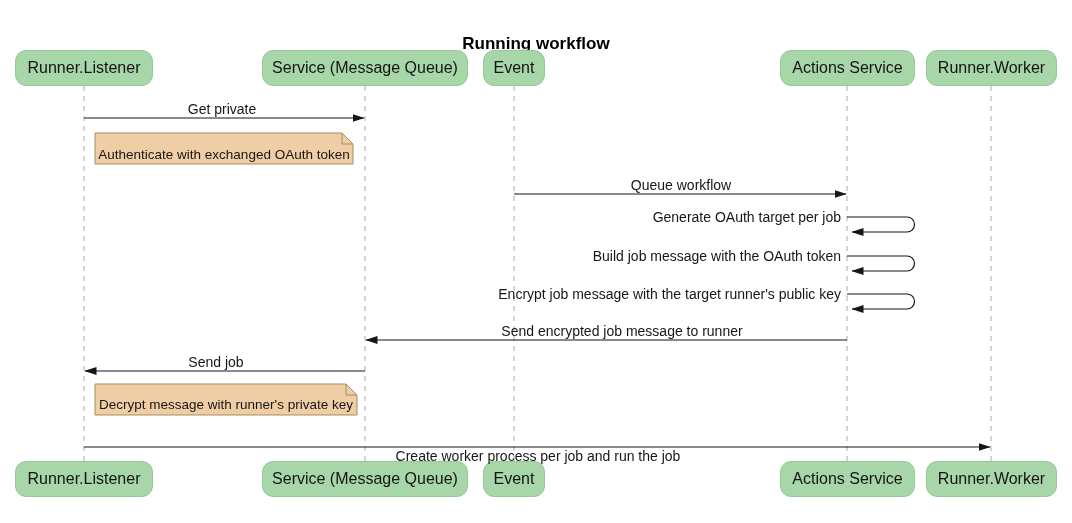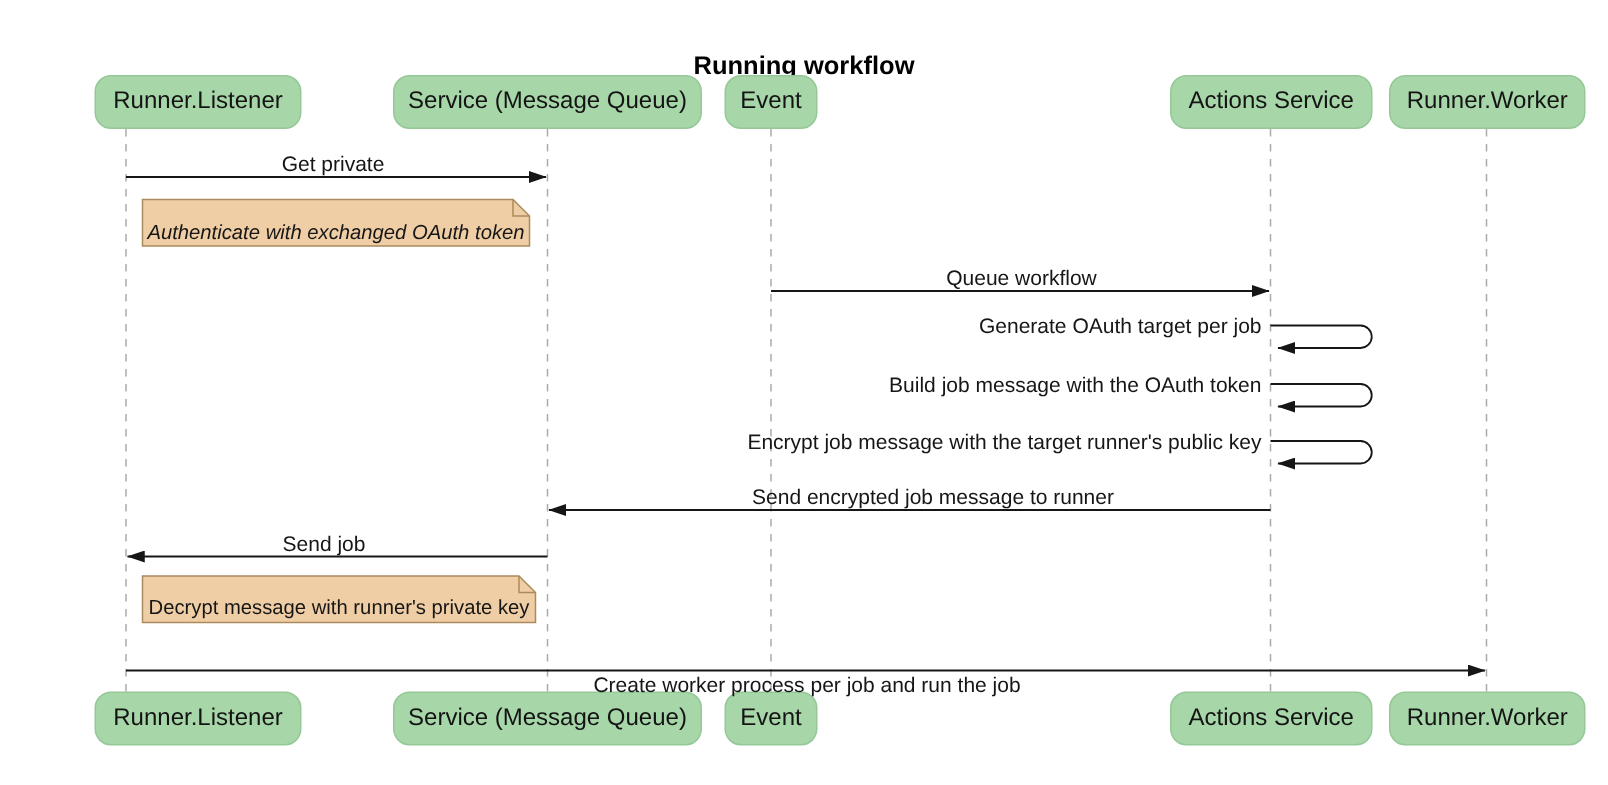--- a/index.html
+++ b/index.html
@@ -43,21 +43,21 @@
     border-radius: 11px;
     display: flex;
     align-items: center;
     justify-content: center;
     font-size: 16px;
     color: var(--participant-text);
     white-space: nowrap;
   }
   .row-top .participant { top: 50px; }
   .row-bottom .participant { top: 461px; }
-  .p0 { left: 15px;  width: 138px; margin-left: 48px; }
+  .p0 { left: 15px;  width: 138px; }
   .p1 { left: 262px; width: 206px; }
   .p2 { left: 483px; width: 62px; }
   .p3 { left: 780px; width: 135px; }
   .p4 { left: 926px; width: 131px; }
   .msg-label {
     position: absolute;
     font-size: 14px;
     line-height: 16px;
     color: var(--message-text);
     white-space: nowrap;
@@ -66,21 +66,21 @@
   .msg-label.right-aligned { transform: translateX(-100%); }
   .note-text {
     position: absolute;
     display: flex;
     align-items: center;
     justify-content: center;
     font-size: 13.5px;
     color: var(--message-text);
     white-space: nowrap;
   }
-  .note1-text { left: 95px; top: 133px; width: 258px; height: 43px; font-style: italic; }
+  .note1-text { left: 95px; top: 133px; width: 258px; height: 43px; }
   .note2-text { left: 95px; top: 384px; width: 262px; height: 41px; }
   .lbl-m1 { left: 222px; top: 101px; }
   .lbl-m2 { left: 681px; top: 177px; }
   .lbl-loop1 { left: 841px; top: 209px; }
   .lbl-loop2 { left: 841px; top: 248px; }
   .lbl-loop3 { left: 841px; top: 286px; }
   .lbl-m3 { left: 622px; top: 323px; }
   .lbl-m4 { left: 216px; top: 354px; }
   .lbl-m5 { left: 538px; top: 448px; }
 </style>

